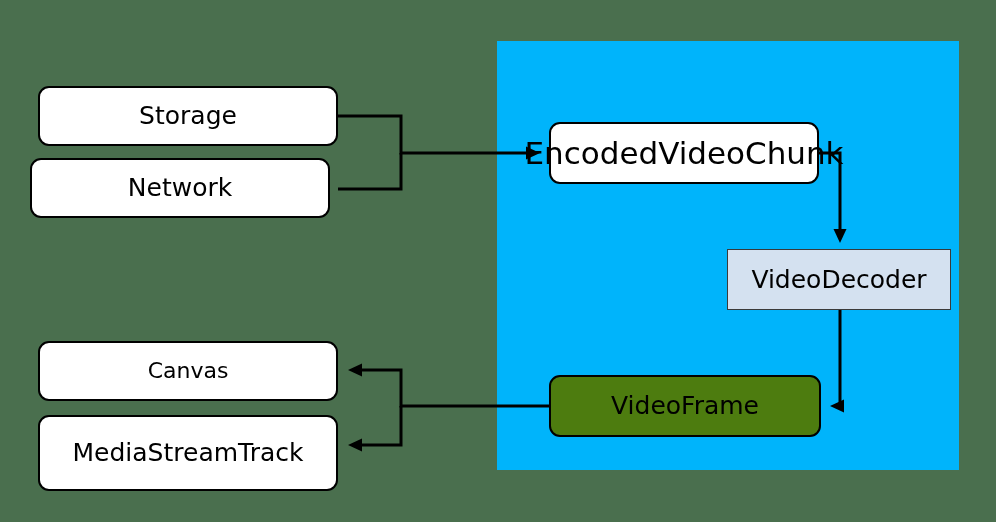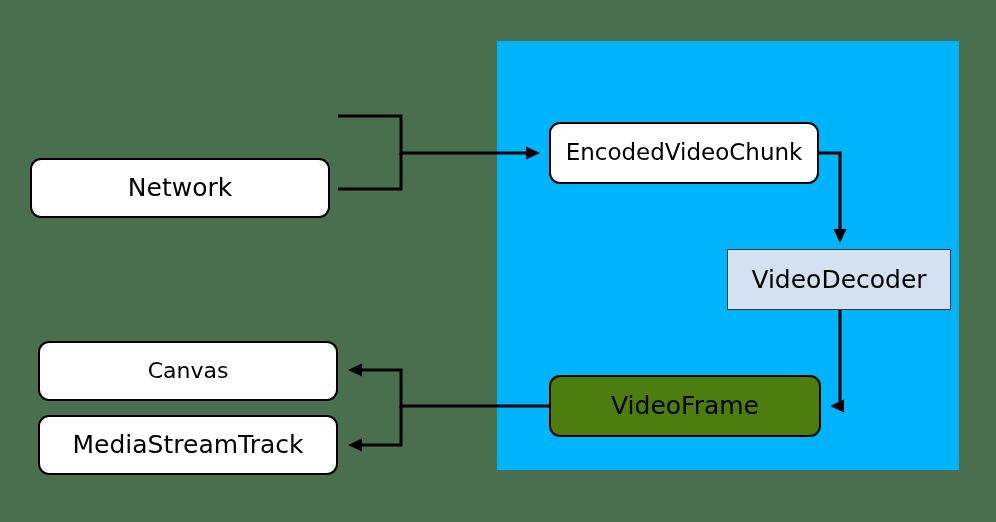--- a/index.html
+++ b/index.html
@@ -88,38 +88,41 @@
         <polygon points="840,243 833.5,229 846.5,229" class="edge-head"></polygon>
         <polyline points="840,310 840,406 844,406" class="edge-path"></polyline>
         <polygon points="830,406 844,399.5 844,412.5" class="edge-head"></polygon>
         <polyline points="549,406 401,406 401,370 362,370" class="edge-path"></polyline>
         <polygon points="348,370 362,363.5 362,376.5" class="edge-head"></polygon>
         <polyline points="401,406 401,445 362,445" class="edge-path"></polyline>
         <polygon points="348,445 362,438.5 362,451.5" class="edge-head"></polygon>
       </g>
   </svg>
 
+  <div class="node rounded" id="node-storage" style="left: 38px; top: 86px; width: 300px; height: 60px; background: rgb(255, 255, 255); border-color: rgb(0, 0, 0); color: rgb(0, 0, 0); font-size: 25px;">
+    <span class="node-label">Storage</span>
+  </div>
 
   <div class="node rounded" id="node-network" style="left: 30px; top: 158px; width: 300px; height: 60px; background: rgb(255, 255, 255); border-color: rgb(0, 0, 0); color: rgb(0, 0, 0); font-size: 25px;">
     <span class="node-label">Network</span>
   </div>
 
-  <div class="node rounded" id="node-encodedvideochunk" style="left: 549px; top: 122px; width: 270px; height: 62px; background: rgb(255, 255, 255); border-color: rgb(0, 0, 0); color: rgb(0, 0, 0); font-size: 23px;">
+  <div class="node rounded" id="node-encodedvideochunk" style="left: 549px; top: 122px; width: 270px; height: 62px; background: rgb(255, 255, 255); border-color: rgb(0, 0, 0); color: rgb(0, 0, 0); font-size: 31px;">
     <span class="node-label">EncodedVideoChunk</span>
   </div>
 
   <div class="node sharp" id="node-videodecoder" style="left: 727px; top: 249px; width: 224px; height: 61px; background: rgb(212, 225, 240); border-color: rgb(58, 58, 58); color: rgb(0, 0, 0); font-size: 25px;">
     <span class="node-label">VideoDecoder</span>
   </div>
 
   <div class="node rounded" id="node-videoframe" style="left: 549px; top: 375px; width: 272px; height: 62px; background: #4d7c0f; border-color: rgb(0, 0, 0); color: rgb(0, 0, 0); font-size: 25px;">
     <span class="node-label">VideoFrame</span>
   </div>
 
   <div class="node rounded" id="node-canvas" style="left: 38px; top: 341px; width: 300px; height: 60px; background: rgb(255, 255, 255); border-color: rgb(0, 0, 0); color: rgb(0, 0, 0); font-size: 22px;">
     <span class="node-label">Canvas</span>
   </div>
 
-  <div class="node rounded" id="node-mediastreamtrack" style="left: 38px; top: 415px; width: 300px; height: 60px; background: rgb(255, 255, 255); border-color: rgb(0, 0, 0); color: rgb(0, 0, 0); font-size: 25px;">
+  <div class="node rounded" id="node-mediastreamtrack" style="left: 38px; top: 415px; width: 300px; height: 76px; background: rgb(255, 255, 255); border-color: rgb(0, 0, 0); color: rgb(0, 0, 0); font-size: 25px;">
     <span class="node-label">MediaStreamTrack</span>
   </div>
 
 </div>
 
 </body></html>

